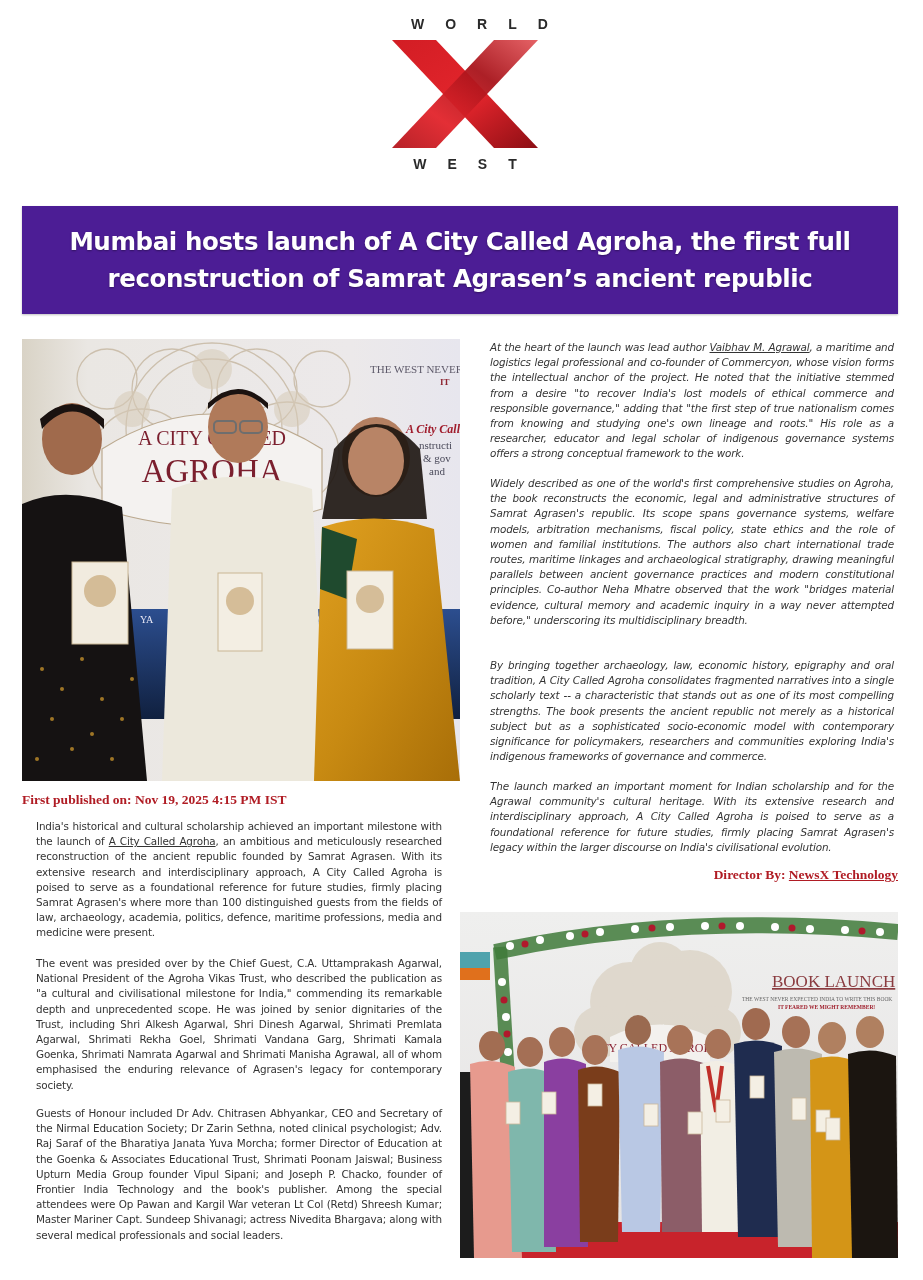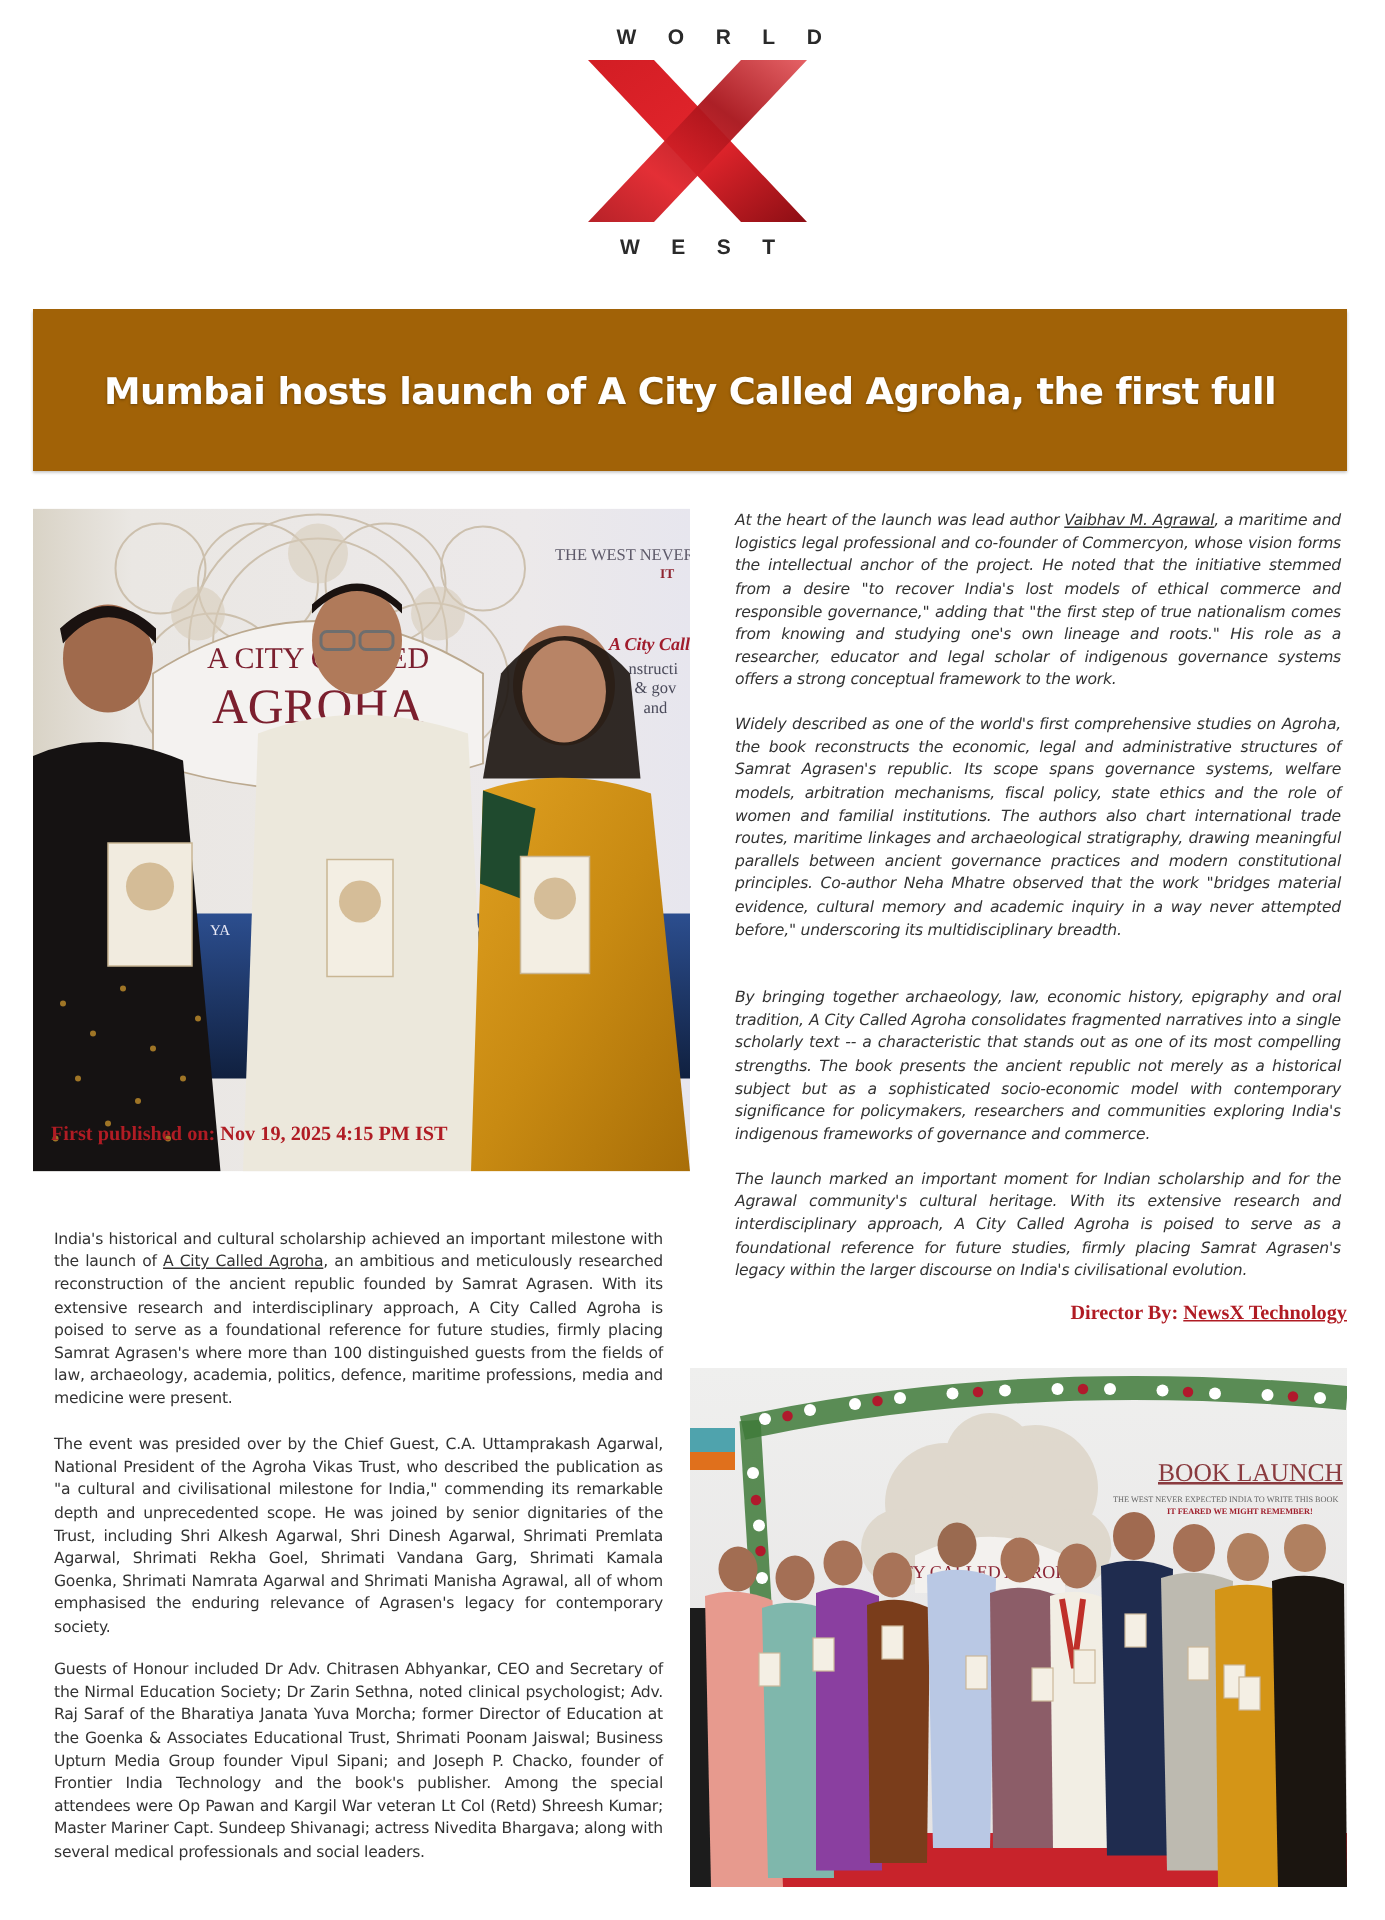--- a/index.html
+++ b/index.html
@@ -13,41 +13,41 @@
     font-family: "Liberation Sans", sans-serif; font-weight: 700; font-size: 14px;
     letter-spacing: 21px; color: #2a2a2a; padding-left: 21px;
   }
   .logo-top { top: 2px; }
   .logo-bottom { top: 142px; }
   .logo-x { position: absolute; left: 2px; top: 22px; width: 146px; height: 116px; }
 
   
   .banner {
     position: absolute; left: 22px; top: 206px; width: 876px; height: 108px;
-    background: #a16207;
+    background: #4c1d95;
     display: flex; align-items: center; justify-content: center; text-align: center;
     box-shadow: 0 1px 2px rgba(0,0,0,0.25);
   }
   .banner h1 {
     font-family: "DejaVu Sans", sans-serif; font-weight: 700; font-size: 24.5px;
     line-height: 37px; color: #ffffff; letter-spacing: -0.4px;
     text-shadow: 0 1px 2px rgba(0,0,0,0.35);
   }
 
   
   .photo { position: absolute; overflow: hidden; }
   .photo-main { left: 22px; top: 339px; width: 438px; height: 442px; }
   .photo-group { left: 460px; top: 912px; width: 438px; height: 346px; }
 
   
   .meta {
     position: absolute; font-family: "Liberation Serif", serif; font-weight: 700;
     font-size: 13.5px; color: #b01c24;
   }
-  .meta-published { left: 22px; top: 748px; margin-left: 12px; }
+  .meta-published { left: 22px; top: 792px; }
   .meta-author { right: 25px; top: 867px; }
   .meta-author a { color: #b01c24; text-decoration: underline; }
 
   .para {
     position: absolute; font-family: "DejaVu Sans", sans-serif; font-size: 10.4px;
     line-height: 15.2px; text-align: justify; color: #333333; letter-spacing: -0.15px;
   }
   .para u { text-decoration: underline; }
   .col-left { left: 36px; width: 406px; }
   .col-right { left: 490px; width: 404px; font-style: italic; }
@@ -73,20 +73,21 @@
     </defs>
     <polygon points="0,4 44,4 146,112 102,112" fill="url(#gA)"></polygon>
     <polygon points="102,4 146,4 44,112 0,112" fill="url(#gB)" opacity="0.95"></polygon>
   </svg>
   <div class="logo-bottom">WEST</div>
 </div>
 
 <div class="banner">
   <h1>
     <span>Mumbai hosts launch of A City Called Agroha, the first full</span><br>
+    <span>reconstruction of Samrat Agrasen’s ancient republic</span>
   </h1>
 </div>
 
 <div class="photo photo-main">
   <svg width="438" height="442" viewBox="0 0 438 442">
     <defs>
       <linearGradient id="bg1" x1="0" y1="0" x2="1" y2="0">
         <stop offset="0" stop-color="#d9d3c6"></stop>
           <stop offset="0.15" stop-color="#eae7e3"></stop>
           <stop offset="0.75" stop-color="#ece9ea"></stop>

